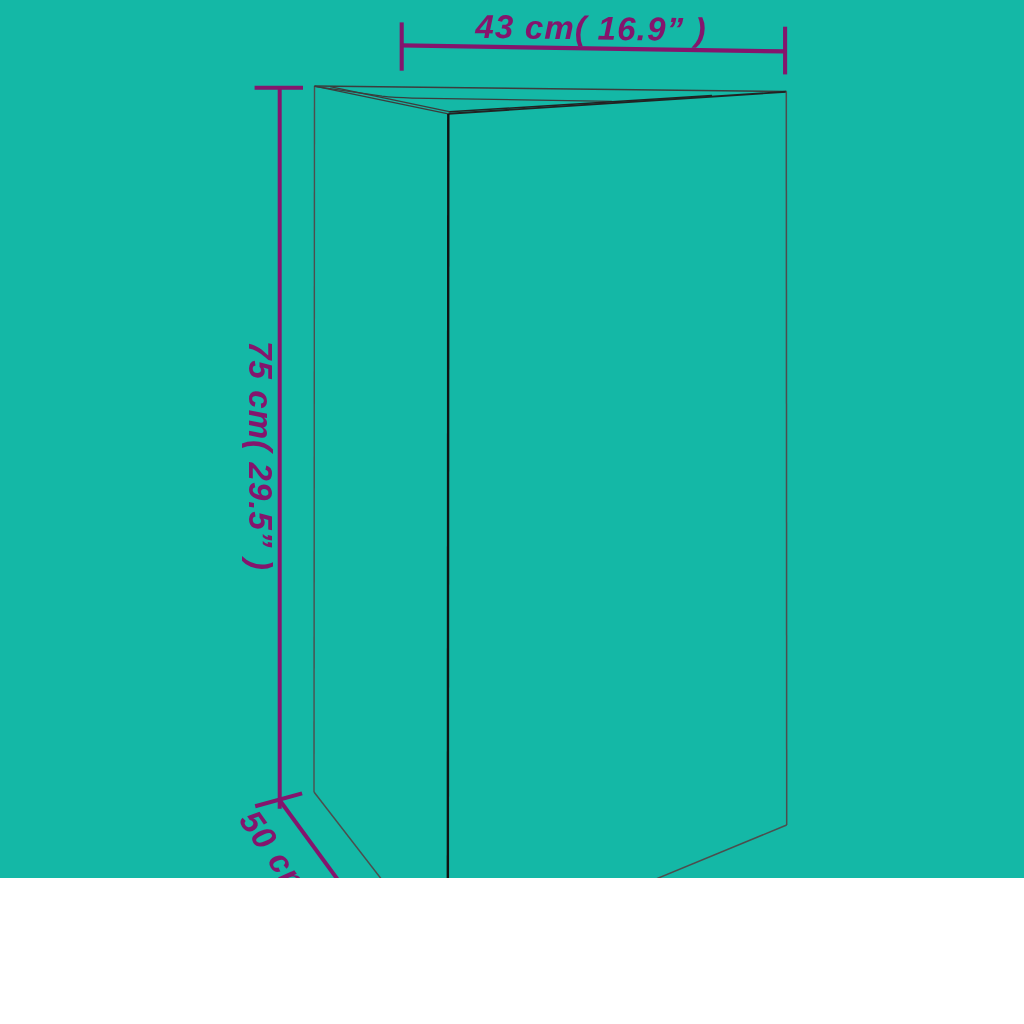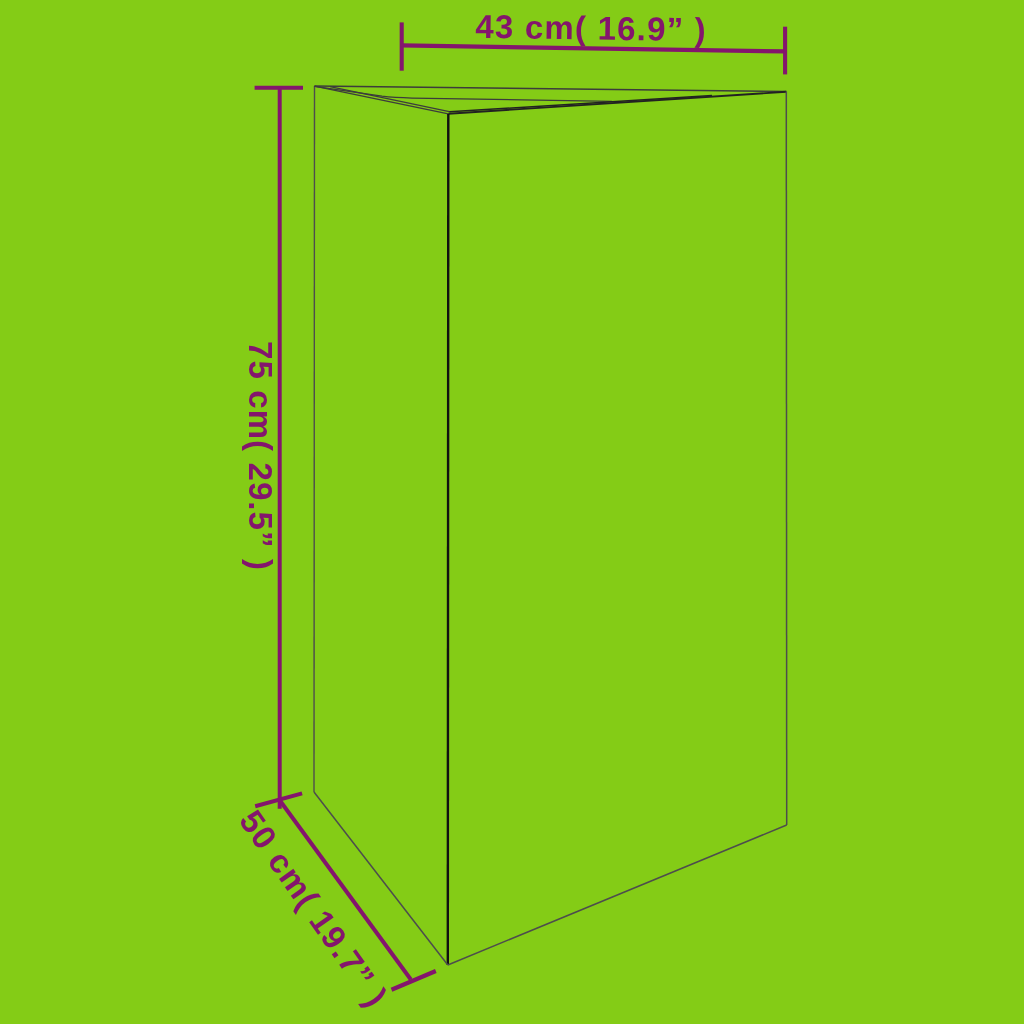--- a/index.html
+++ b/index.html
@@ -1,16 +1,16 @@
 <!DOCTYPE html>
 <html><head>
 <meta charset="utf-8">
 <style>
   html,body{margin:0;padding:0;background:#ffffff;}
-  .wrap{width:1024px;height:1024px;position:relative;background:#84cc16;}
+  .wrap{width:1024px;height:878px;position:relative;background:#14b8a6;font-style:italic;}
   text{font-family:"Liberation Sans", sans-serif;font-weight:bold;}
 </style>
 </head>
 <body>
 
 <div class="wrap">
 <svg width="1024" height="1024" viewBox="0 0 1024 1024" xmlns="http://www.w3.org/2000/svg">
 
   <line x1="314.5" y1="86" x2="314" y2="792" stroke="#4d4d4d" stroke-width="1.4"></line>
 

